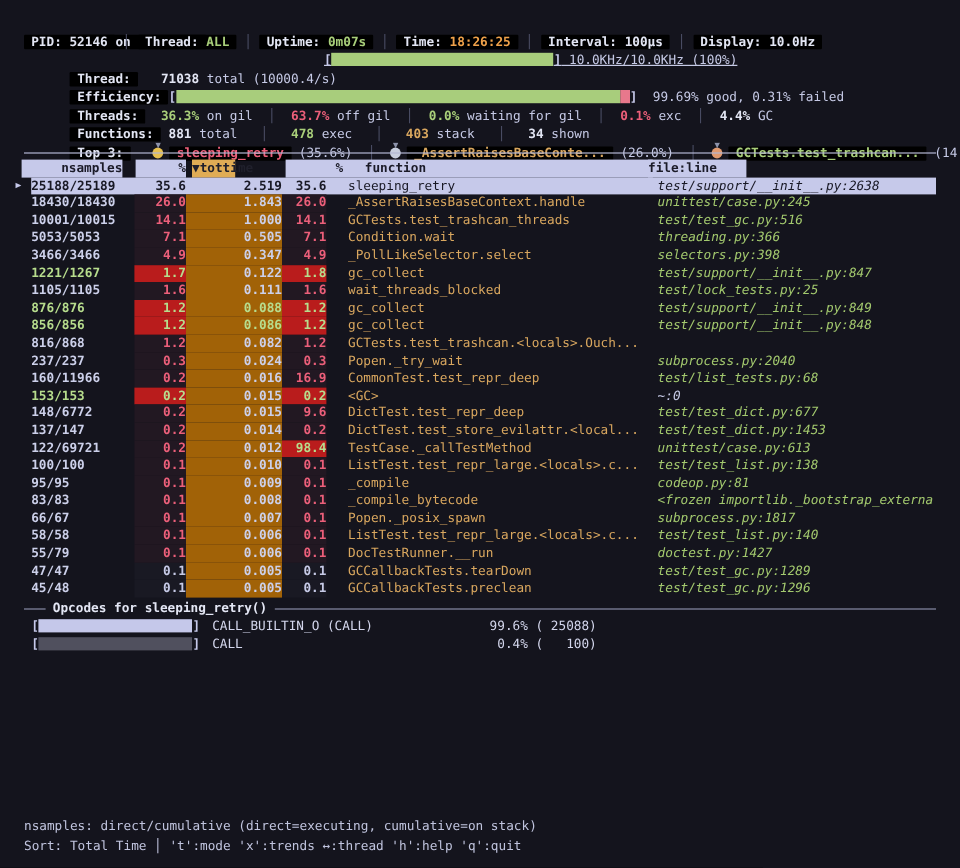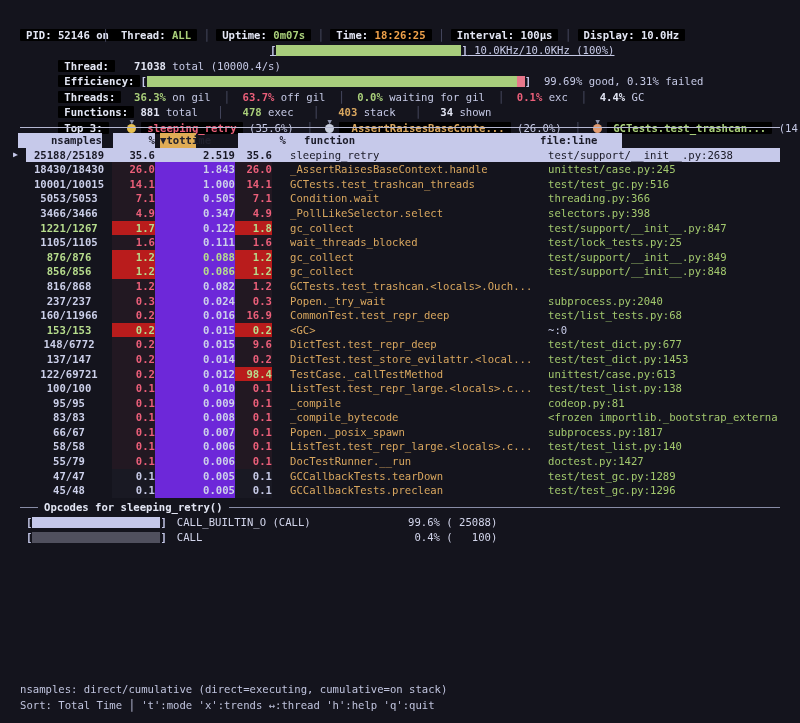--- a/index.html
+++ b/index.html
@@ -38,26 +38,26 @@
   .h-ns{left:18px;width:84px;text-align:right;}
   .h-p1{left:113px;width:42px;text-align:right;}
   .h-tot{left:160px;width:36px;text-align:right;background:#e0ac55;color:#20202c;}
   .h-mid{left:238px;width:306px;}
   .h-mid .h-p2{display:inline-block;width:48px;text-align:right;}
   .h-mid .h-fn{margin-left:18px;}
   .h-file{left:540px;width:82px;}
   .trow{display:flex;height:14.6px;line-height:14.6px;margin-left:26px;margin-right:20px;
         position:relative;white-space:pre;}
   .cell{overflow:hidden;}
-  .c-ns{width:86px;text-align:center;font-weight:bold;color:#ccd0ea;}
+  .c-ns{width:86px;text-align:left;font-weight:bold;color:#ccd0ea;}
   .c-p1{width:43px;text-align:right;font-weight:bold;background:#191923;}
-  .c-tot{width:80px;text-align:right;font-weight:bold;color:#ccd0ea;background:#6d28d9;}
+  .c-tot{width:80px;text-align:right;font-weight:bold;color:#ccd0ea;background:#a16207;}
   .c-p2{width:37px;text-align:right;font-weight:bold;background:#191923;}
   .c-fn{width:250px;margin-left:18px;color:#d9a75f;}
-  .c-file{flex:1;margin-left:8px;color:#a3c96e;}
+  .c-file{flex:1;margin-left:8px;color:#a3c96e;font-style:italic;}
   .m-g{color:#b7dd8d !important;} .m-r{color:#ec5f7a !important;} .m-w{color:#c6cae6 !important;}
   .c-p1.m-r,.c-p2.m-r{background:#221822;} .c-p1.m-g,.c-p2.m-g{background:#b91c1c;}
   .trow.selected{background:#c6c9ea;}
   .trow.selected .cell{color:#181824 !important;background:transparent !important;}
   .rowmarker{position:absolute;left:-13px;top:0;color:#c6c9ea;font-size:8px;}
   
   .opsep{position:absolute;left:20px;right:20px;top:500px;height:15px;display:flex;align-items:center;}
   .opsep .dash{height:1px;background:#888ca6;}
   .opsep .d1{width:18px;} .opsep .d2{flex:1;}
   .opsep .t{font-weight:bold;color:#e3e6f4;margin:0 6px;white-space:pre;}

